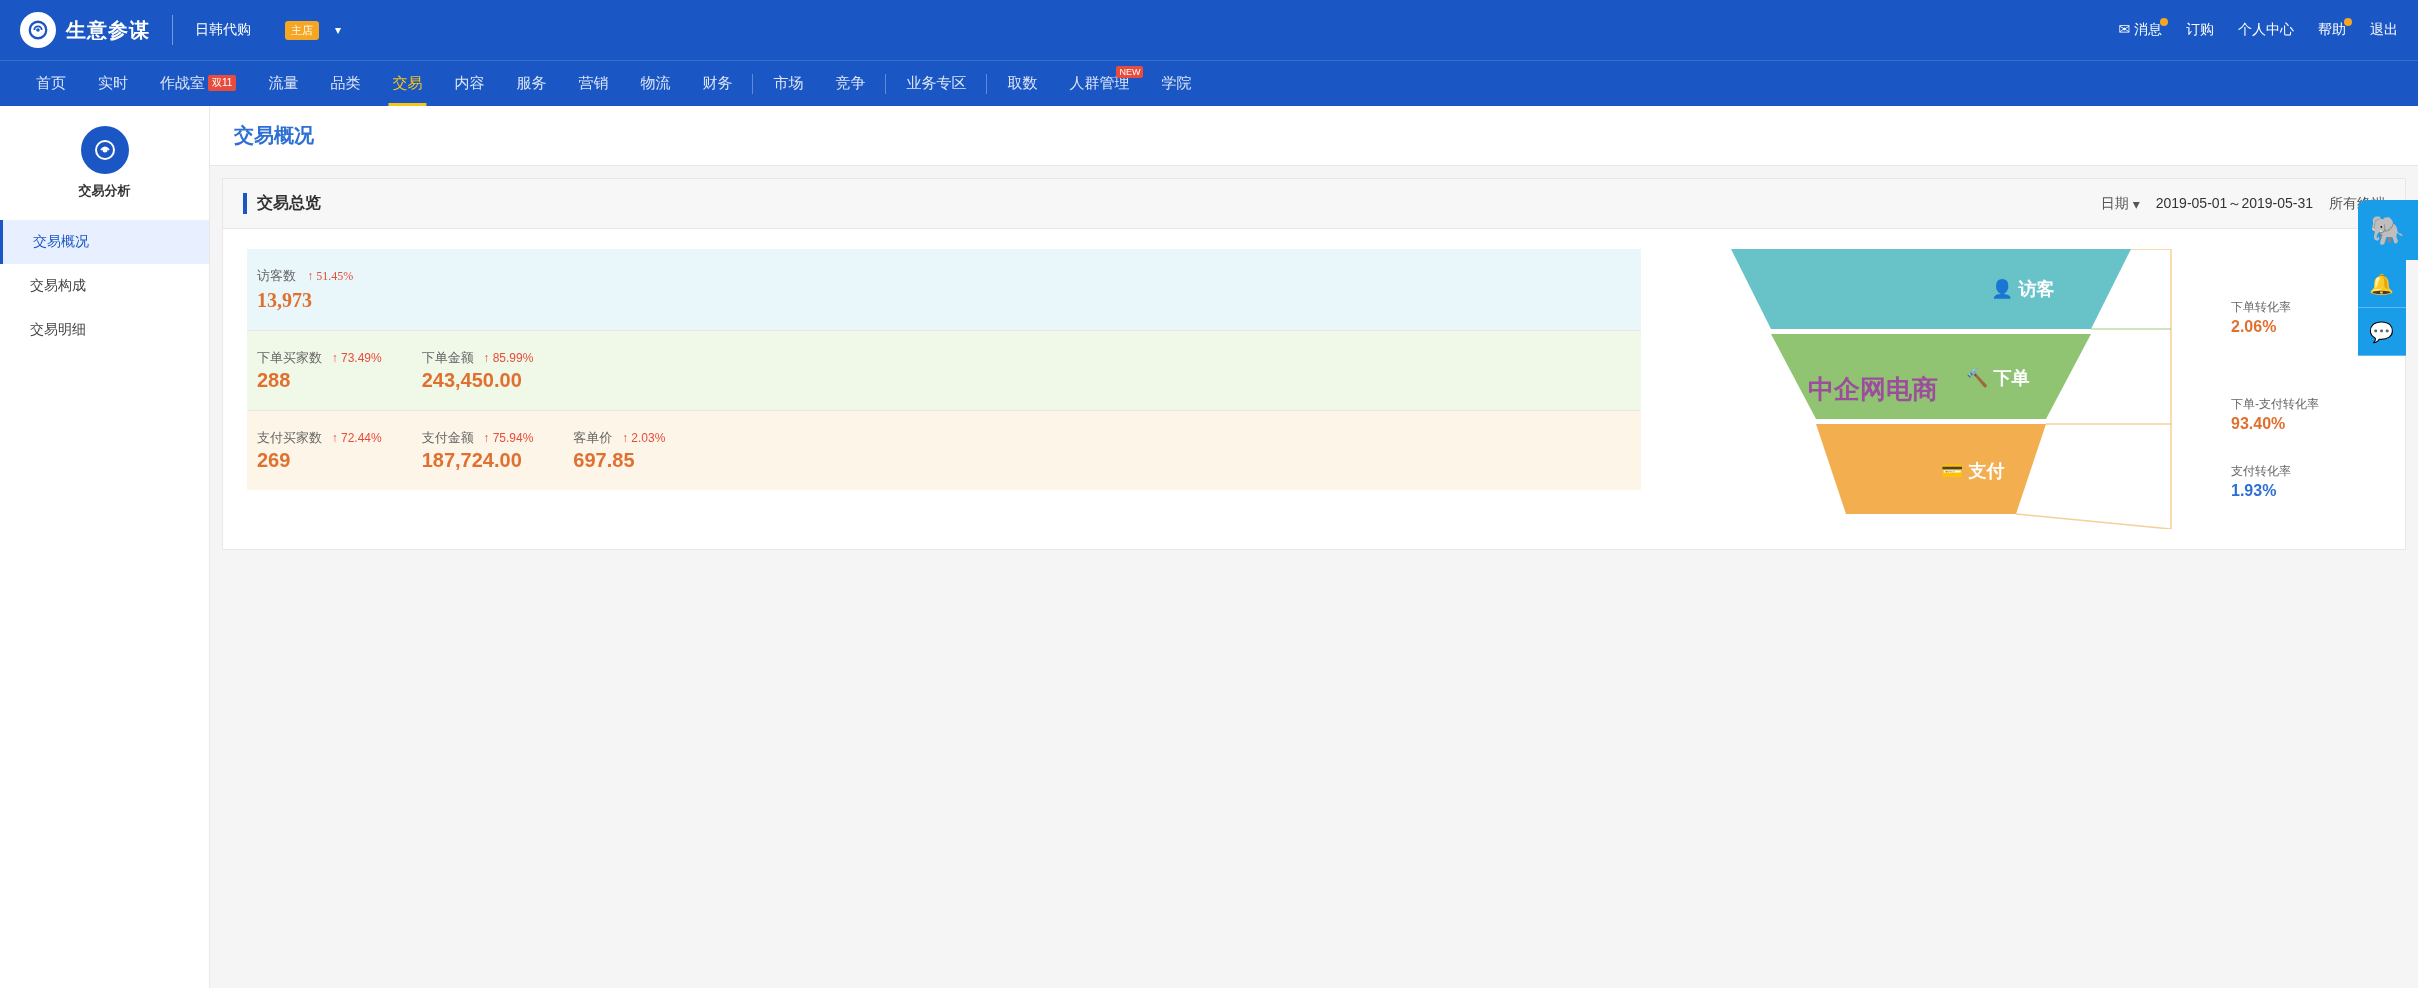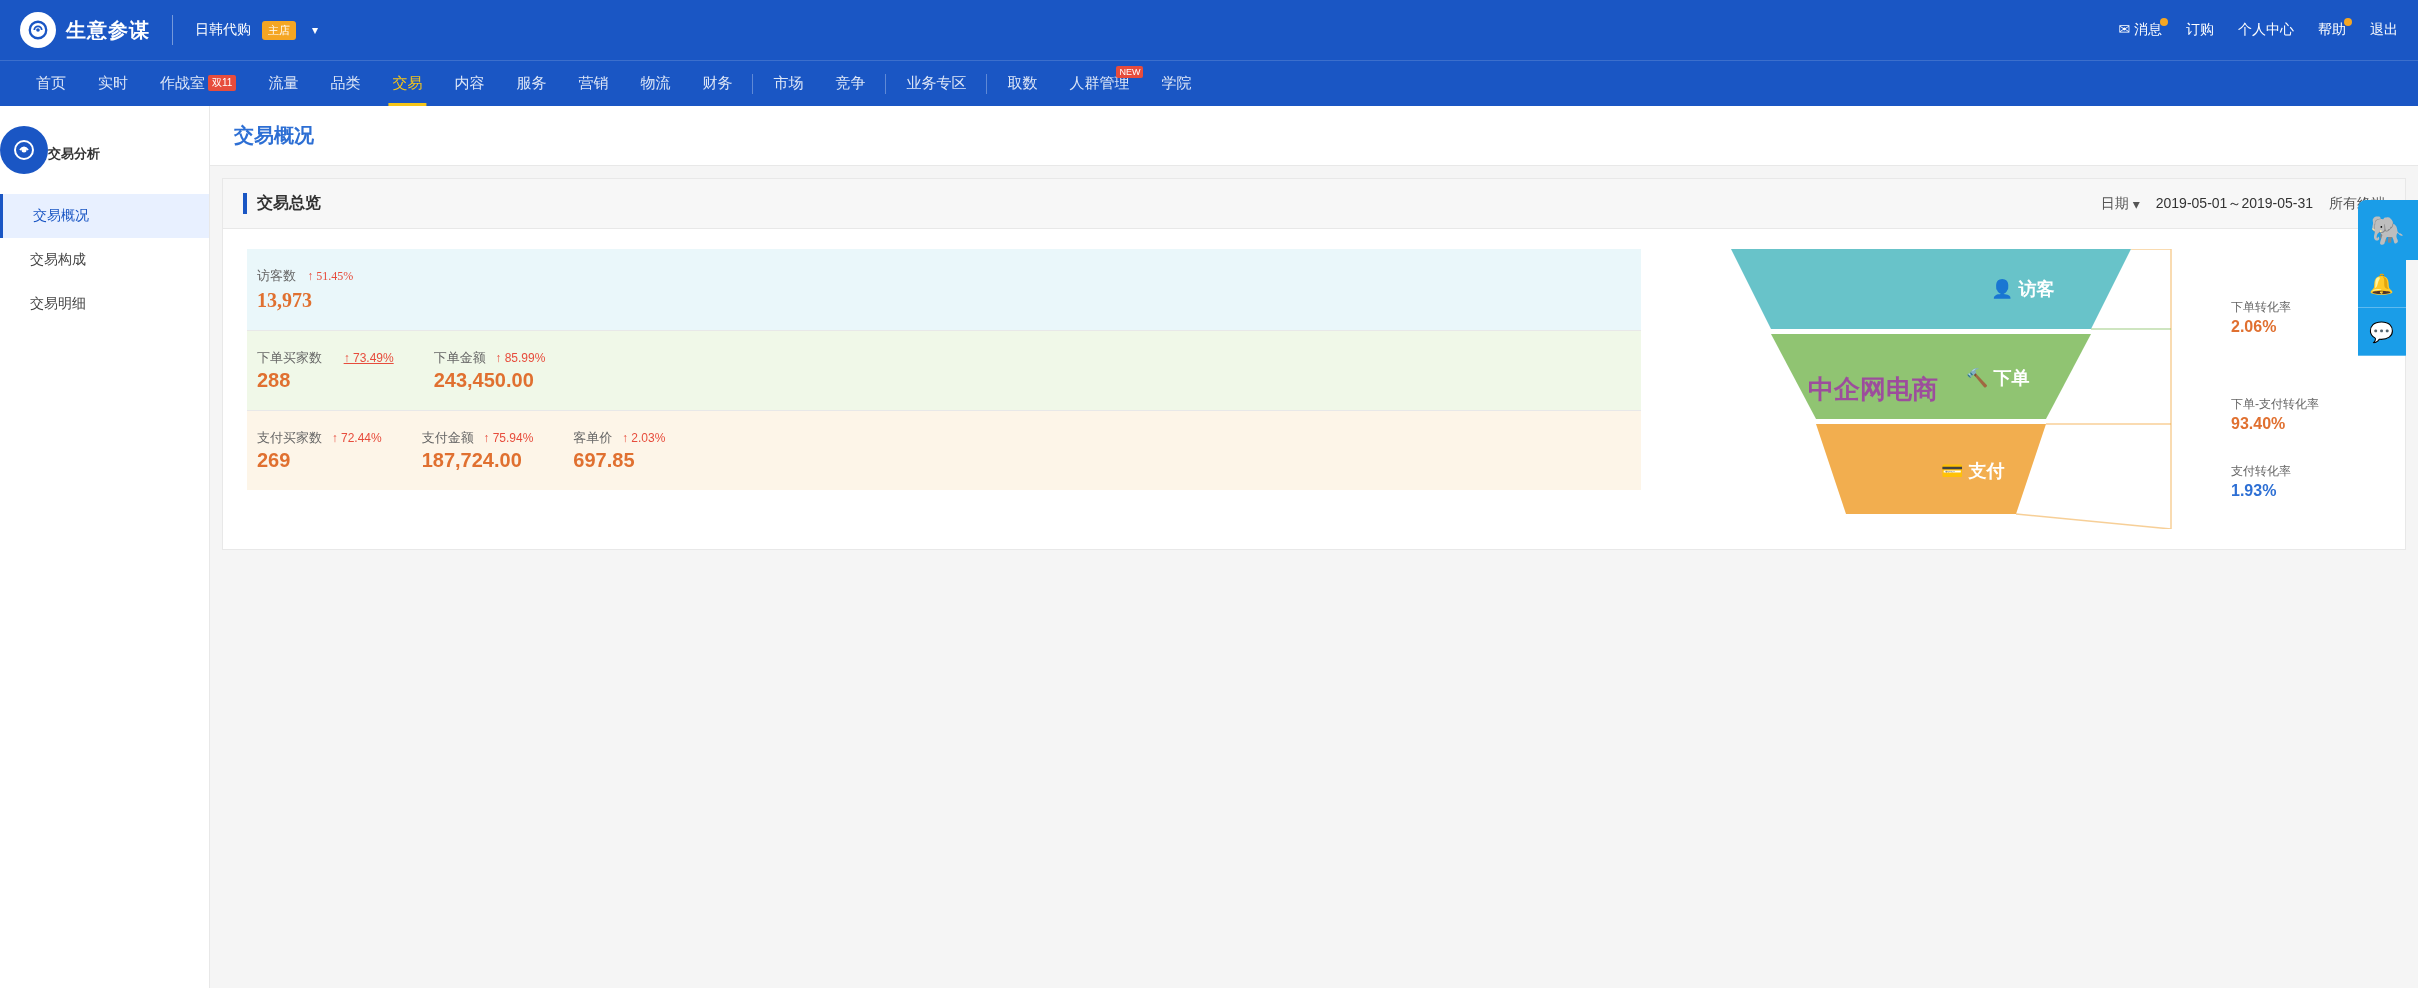--- a/index.html
+++ b/index.html
@@ -40,21 +40,21 @@
     .shop-name {
       color: white;
       font-size: 14px;
     }
     .shop-badge {
       background: #f5a623;
       color: white;
       font-size: 11px;
       padding: 2px 6px;
       border-radius: 3px;
-      margin-left: 1px;
+      margin-left: 24px;
     }
     .dropdown-arrow {
       color: white;
       margin-left: 6px;
       font-size: 12px;
     }
     .header-right {
       margin-left: auto;
       display: flex;
       align-items: center;
@@ -140,21 +140,21 @@
     
     .sidebar {
       width: 210px;
       background: white;
       border-right: 1px solid #e8e8e8;
       padding-top: 20px;
       flex-shrink: 0;
     }
     .sidebar-section-icon {
       display: flex;
-      flex-direction: row;
+      flex-direction: column;
       align-items: center;
       margin-bottom: 20px;
     }
     .sidebar-icon-circle {
       width: 48px; height: 48px;
       background: #1a56c4;
       border-radius: 50%;
       display: flex; align-items: center; justify-content: center;
       color: white;
       font-size: 20px;
@@ -500,21 +500,21 @@
               <span class="funnel-metric-change" style="margin-left:8px;">↑ 51.45%</span>
             </div>
             <div class="funnel-metric-value">13,973</div>
           </div>
 
           <div class="funnel-row" style="background: #f0f8e8;">
             <div class="funnel-row-multi">
               <div class="funnel-metric-group">
                 <div class="funnel-metric-label">
                   <span>下单买家数</span>
-                  <span class="funnel-metric-change" style="margin-left:18px;text-decoration:underline;">↑ 73.49%</span>
+                  <span class="funnel-metric-change" style="margin-left:6px;">↑ 73.49%</span>
                 </div>
                 <div class="funnel-metric-value">288</div>
               </div>
               <div class="funnel-metric-group">
                 <div class="funnel-metric-label">
                   <span>下单金额</span>
                   <span class="funnel-metric-change" style="margin-left:6px;">↑ 85.99%</span>
                 </div>
                 <div class="funnel-metric-value">243,450.00</div>
               </div>

